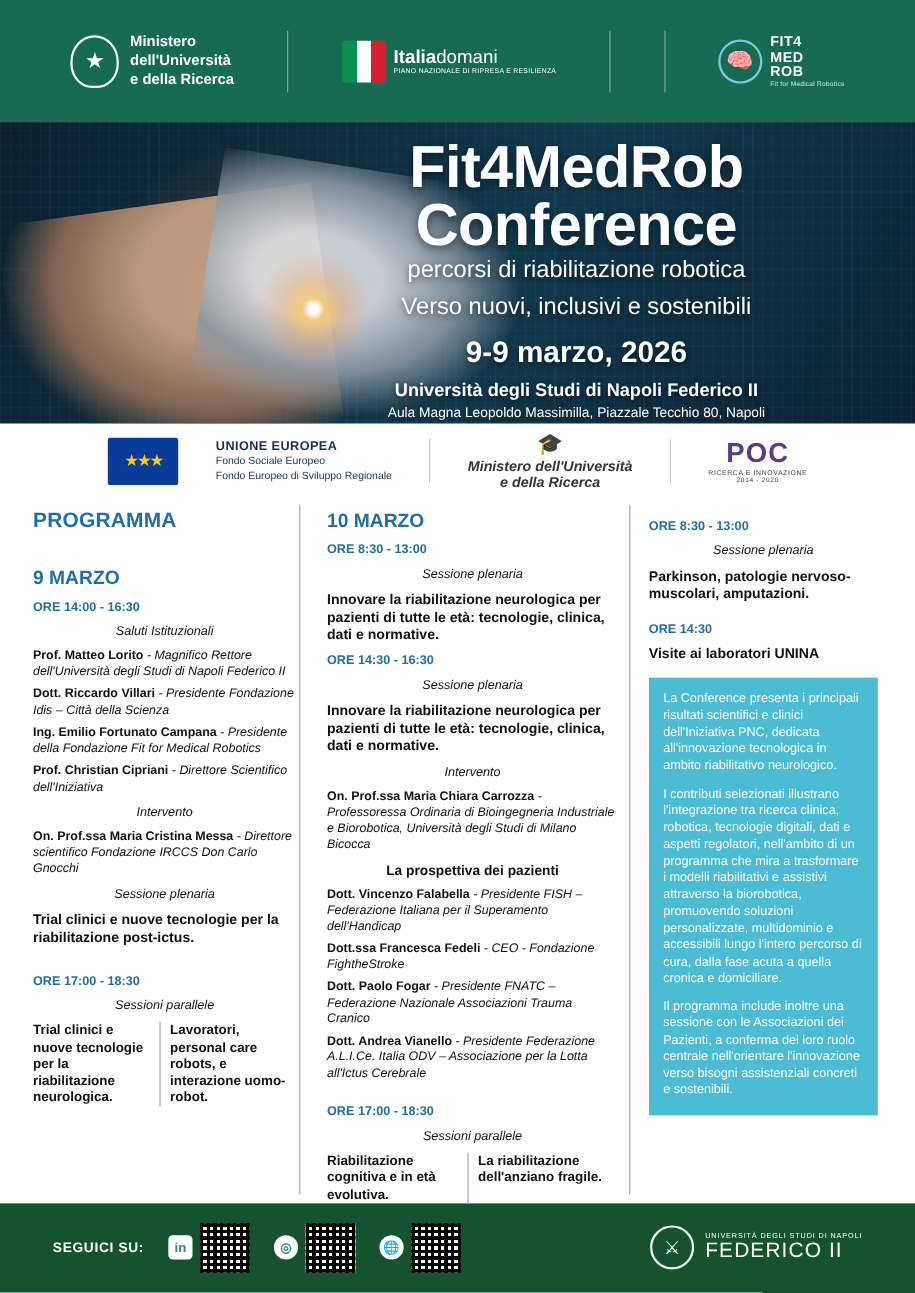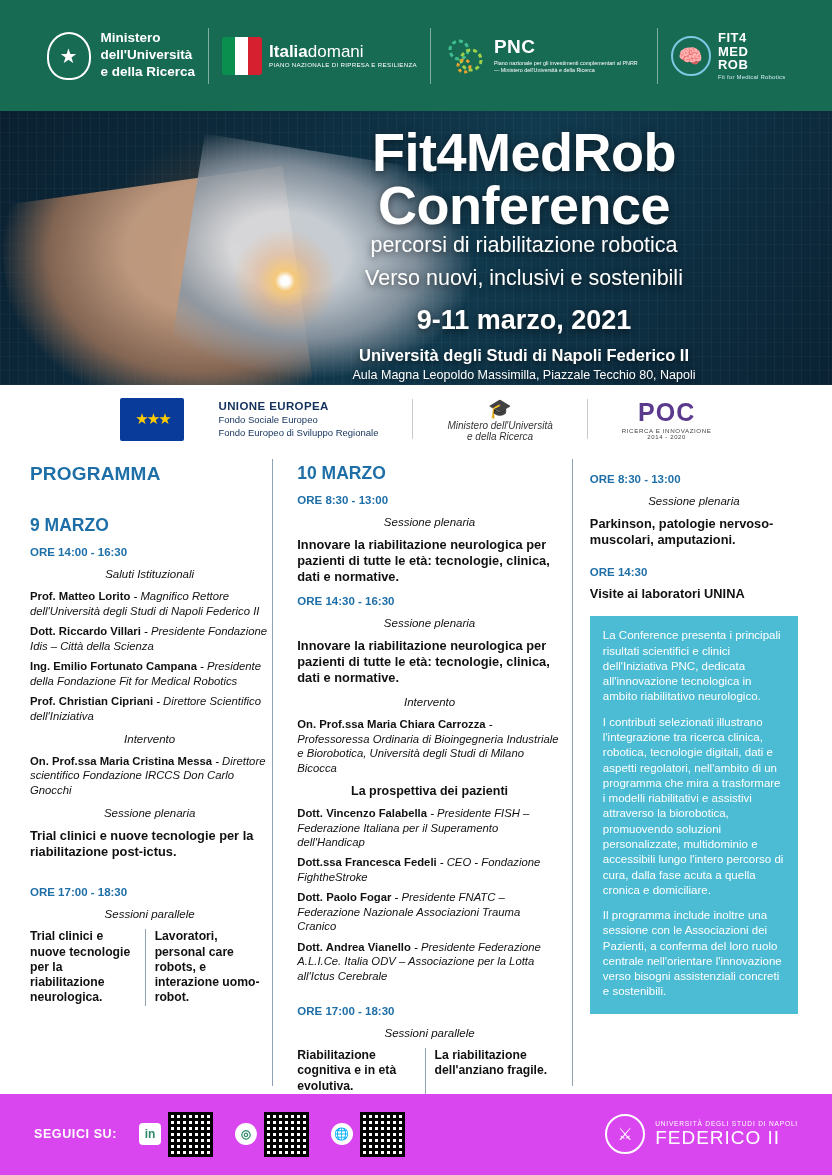--- a/index.html
+++ b/index.html
@@ -141,21 +141,21 @@
     display: flex; align-items: center; justify-content: center; gap: 34px;
   }
   .eu-flag {
     width: 64px; height: 43px; background: #083b9a; border-radius: 2px;
     display:flex; align-items:center; justify-content:center; color:#ffcc00; font-size: 15px; letter-spacing: -2px;
   }
   .eu-text { font-size: 9.5px; color: #13315c; line-height: 1.35; }
   .eu-text .t1 { font-size: 11.5px; font-weight: 700; letter-spacing: .4px; }
   .mur-mini { text-align:center; color:#333; }
   .mur-mini .crest { font-size: 19px; }
-  .mur-mini .l1 { font-size: 10px; font-style: italic; }
+  .mur-mini .l1 { font-size: 13px; font-style: italic; font-weight: bold; }
   .poc { display:flex; flex-direction:column; align-items:center; color:#5b3a8e;}
   .poc .p-big { font-size: 25px; font-weight: 800; letter-spacing: 1px; }
   .poc .p-s1 { font-size: 6.2px; letter-spacing: .6px; color:#444;}
   .poc .p-s2 { font-size: 6px; letter-spacing: .6px; color:#444;}
   .sep-thin { width: 1px; height: 40px; background: #c9c9c9; }
 
   
   .body-area {
     flex: 1;
     display: flex;
@@ -205,22 +205,22 @@
     padding: 12px 13px 14px;
     font-size: 11.5px;
     line-height: 1.33;
     margin-top: 14px;
   }
   .note p { margin-bottom: 10px; }
   .note p:last-child { margin-bottom: 0; }
 
   
   .footer {
-    height: 86px; background: #d946ef;
-    display: flex; align-items: center; padding: 0 34px; gap: 22px;
+    height: 86px; background: #14532d;
+    display: flex; align-items: center; padding: 0 48px; gap: 22px;
   }
   .seguici { color: #fff; font-size: 12.5px; font-weight: 800; letter-spacing: .6px; }
   .qr-item { display:flex; align-items:center; gap: 7px; }
   .soc-icon {
     width: 22px; height: 22px; border-radius: 4px; background: #fff; color: #2f8a6a;
     display:flex; align-items:center; justify-content:center; font-size: 12px; font-weight: 700;
   }
   .soc-icon.round { border-radius: 50%; }
   .qr {
     width: 45px; height: 45px; background:#fff;
@@ -261,33 +261,20 @@
     <div class="italia-logo">
       <div class="flag-box"></div>
       <div class="italia-words">
         <div class="big"><span>Italia</span><span class="thin">domani</span></div>
         <div class="small">PIANO NAZIONALE DI RIPRESA E RESILIENZA</div>
       </div>
     </div>
 
     <div class="divider-v"></div>
 
-    <div class="pnc-logo">
-      <div class="pnc-mark">
-        <svg width="42" height="42" viewBox="0 0 42 42" aria-hidden="true">
-          <circle cx="15" cy="15" r="9" fill="none" stroke="#3fbf8f" stroke-width="3" stroke-dasharray="4 3"></circle>
-          <circle cx="27" cy="25" r="10" fill="none" stroke="#9fd24a" stroke-width="3" stroke-dasharray="4 3"></circle>
-          <circle cx="20" cy="31" r="6" fill="none" stroke="#f0a22e" stroke-width="3" stroke-dasharray="3 3"></circle>
-        </svg>
-      </div>
-      <div class="pnc-words">
-        <div class="pnc-t">PNC</div>
-        <div class="pnc-s">Piano nazionale per gli investimenti complementari al PNRR — Ministero dell'Università e della Ricerca</div>
-      </div>
-    </div>
 
     <div class="divider-v"></div>
 
     <div class="fit-logo">
       <div class="brain">🧠</div>
       <div class="fit-words">
         <div><span>FIT</span><span>4</span></div>
         <div>MED</div>
         <div>ROB</div>
         <div class="sub">Fit for Medical Robotics</div>
@@ -299,21 +286,21 @@
   <div class="hero">
     <div class="hand-left"></div>
     <div class="hand-right"></div>
     <div class="spark"></div>
 
     <div class="hero-text">
       <div class="hero-title">Fit4MedRob</div>
       <div class="hero-title">Conference</div>
       <div class="hero-sub" style="margin-top:0">percorsi di riabilitazione robotica</div>
       <div class="hero-sub">Verso nuovi, inclusivi e sostenibili</div>
-      <div class="hero-date">9-11 marzo, 2021</div>
+      <div class="hero-date">9-9 marzo, 2026</div>
       <div class="hero-venue">Università degli Studi di Napoli Federico II</div>
       <div class="hero-venue2">Aula Magna Leopoldo Massimilla, Piazzale Tecchio 80, Napoli</div>
     </div>
   </div>
 
   <div class="eustrip">
     <div class="eu-flag">★★★</div>
     <div class="eu-text">
       <div class="t1">UNIONE EUROPEA</div>
       <div>Fondo Sociale Europeo</div>

